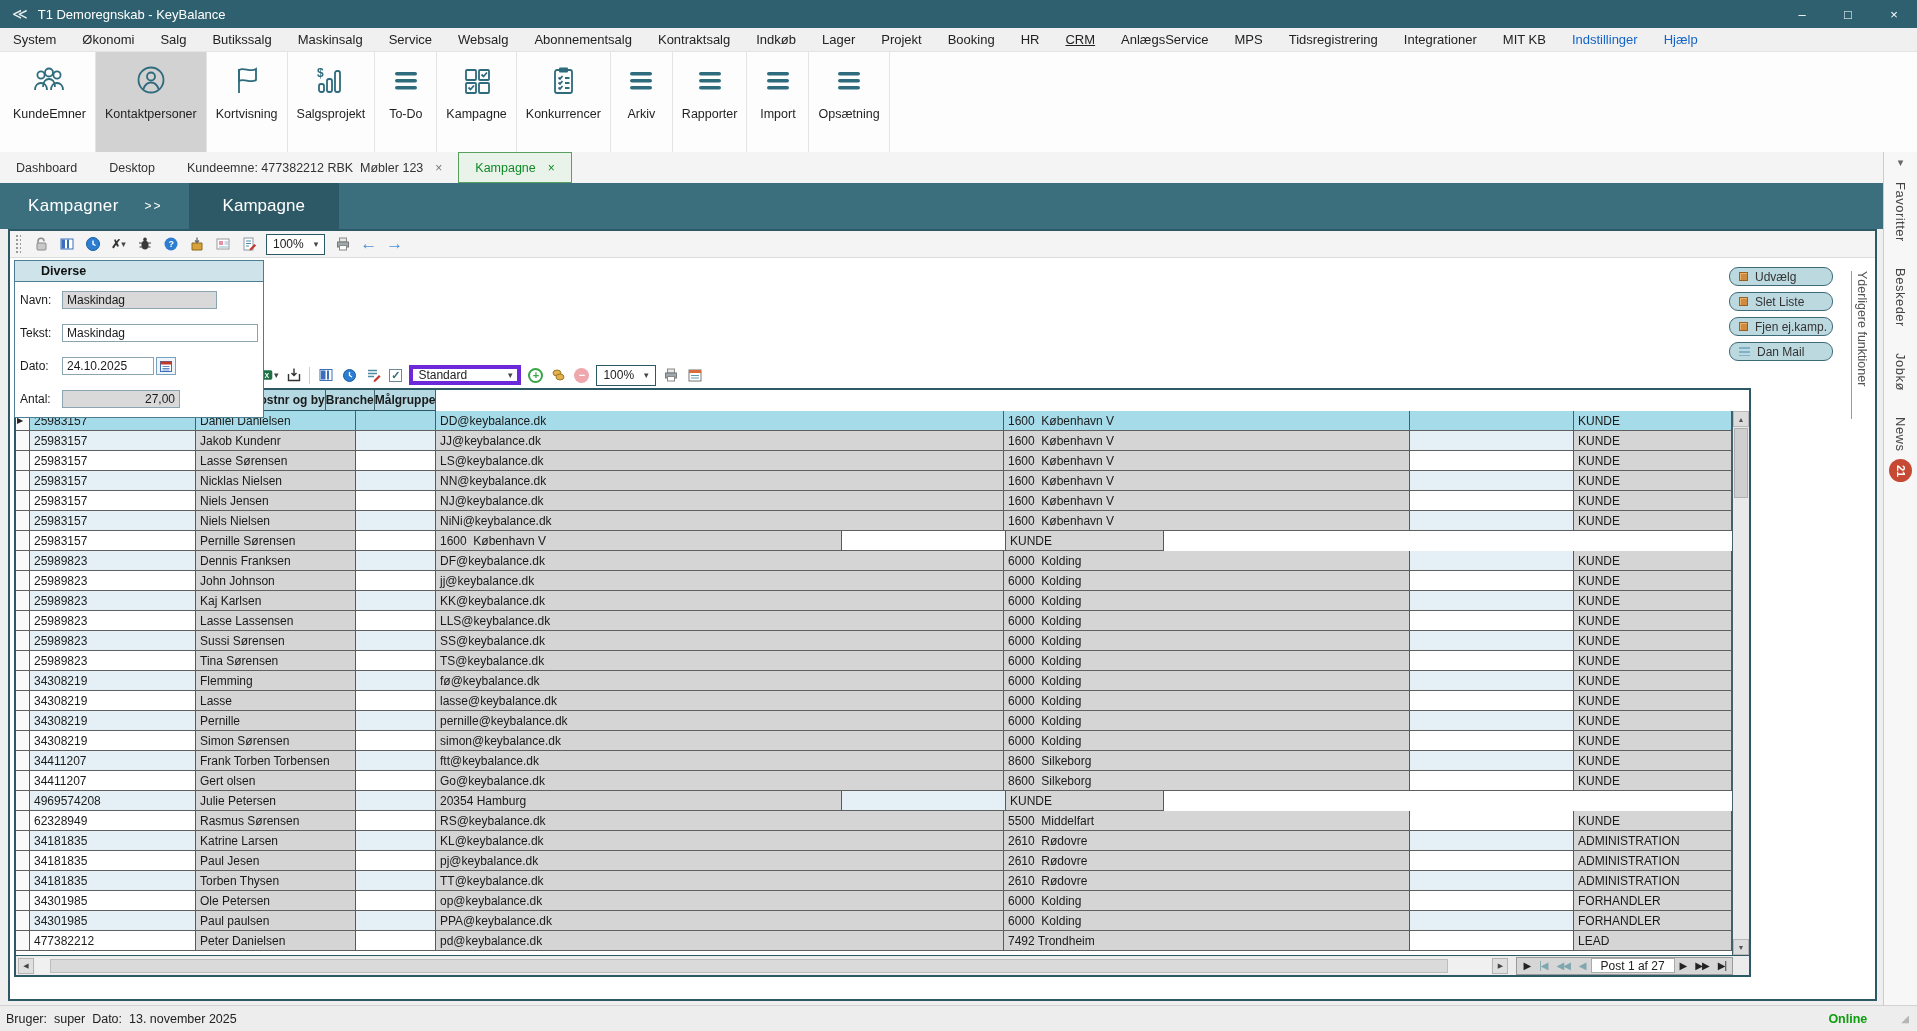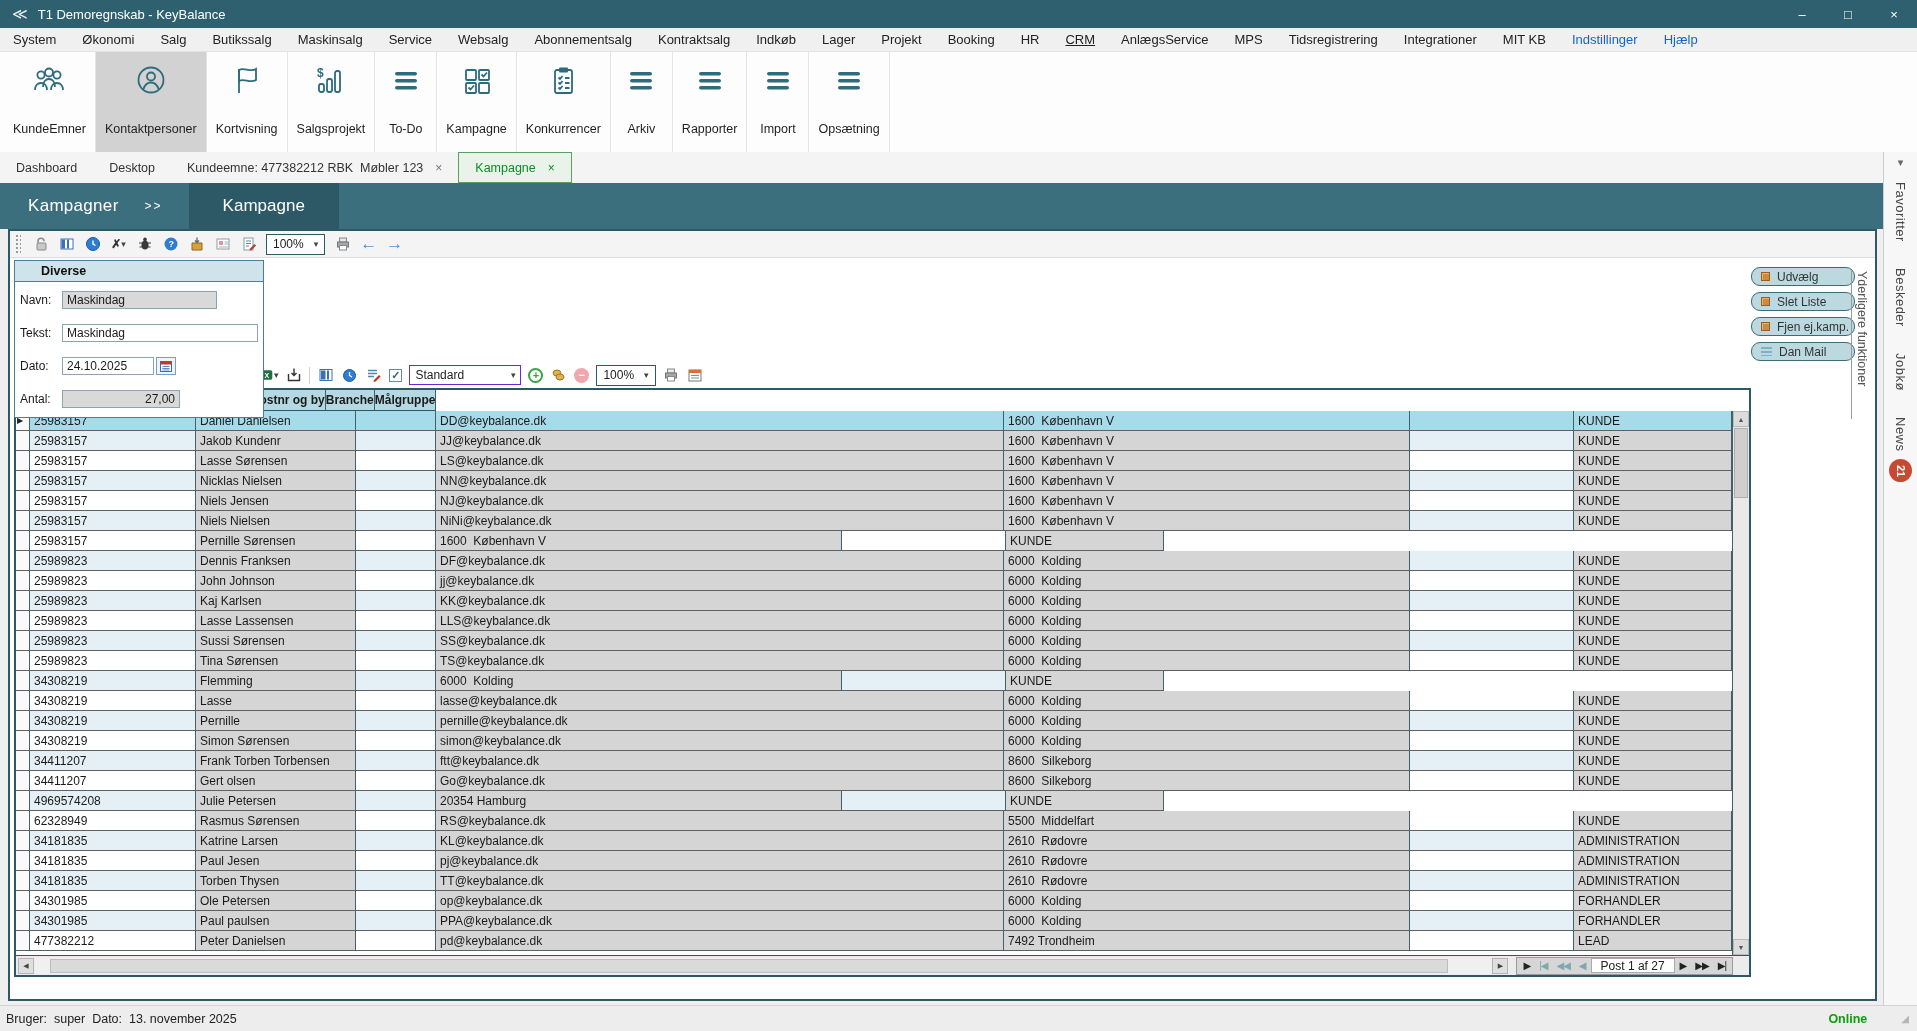--- a/index.html
+++ b/index.html
@@ -16,21 +16,21 @@
   .menubar{height:24px;background:#f0f0f0;display:flex;align-items:stretch;font-size:13px;flex:0 0 auto;border-bottom:1px solid #e3e3e3}
   .menu-item{padding:0 13px;display:flex;align-items:center;color:#222;white-space:nowrap}
   .menu-item.active{text-decoration:underline}
   .menu-item.accent{color:#1464c8}
 
   
   .ribbon{height:100px;background:#fdfdfd;display:flex;flex:0 0 auto;padding-left:4px}
   .rib-item{min-width:62px;padding:7px 9px 0;display:flex;flex-direction:column;align-items:center;border-right:1px solid #e4e4e4}
   .rib-item.selected{background:#d2d2d2}
   .rib-icon{height:44px;display:flex;align-items:center}
-  .rib-label{font-size:12.5px;color:#1f1f1f;margin-top:19px;white-space:nowrap}
+  .rib-label{font-size:12.5px;color:#1f1f1f;margin-top:4px;white-space:nowrap}
   .rib-icon svg{stroke:#2e6b7d;fill:none;stroke-width:1.8}
 
   
   .body-row{flex:1;display:flex;min-height:0}
   .main-col{flex:1;display:flex;flex-direction:column;min-width:0;margin-bottom:4px}
   .strip-col{width:34px;background:#f7f7f7;border-left:1px solid #cccccc;display:flex;flex-direction:column;align-items:center;padding-top:4px;font-size:13px;color:#454545;flex:0 0 auto}
   .strip-chevron{height:18px;color:#666;font-size:11px}
   .strip-tabs{display:flex;flex-direction:column;align-items:center;gap:26px;margin-top:8px}
   .strip-label{writing-mode:vertical-rl;letter-spacing:.5px}
   .news-badge{margin-top:8px;width:23px;height:23px;border-radius:50%;background:#c64a33;color:#fff;display:flex;align-items:center;justify-content:center;font-size:11px;font-weight:bold;writing-mode:vertical-rl}
@@ -63,34 +63,34 @@
   
   .panel-row{height:104px;position:relative;background:#fff;flex:0 0 auto}
   .diverse{position:absolute;left:4px;top:2px;width:250px;border:1px solid #4d7d91;background:#fff}
   .diverse-h{background:#cfe3ea;border-bottom:1px solid #4d7d91;font-weight:bold;font-size:12.5px;padding:3px 0 3px 26px;color:#111}
   .f{display:flex;align-items:center;margin:3px 5px;font-size:12px;height:30px}
   .fl{width:42px;flex:0 0 auto}
   .inp{height:18px;border:1px solid #8aa5b0;background:#fff;font-size:12px;padding:0 4px;display:flex;align-items:center;overflow:hidden}
   .inp.ro{background:#d9d9d9}
   .cal-btn{width:20px;height:18px;margin-left:2px;border:1px solid #7aa0c0;background:#eef4fb;display:flex;align-items:center;justify-content:center}
 
-  .actions{position:absolute;top:36px;right:20px;width:104px;display:flex;flex-direction:column;gap:6px}
+  .actions{position:absolute;top:36px;right:42px;width:104px;display:flex;flex-direction:column;gap:6px}
   .act-btn{height:19px;border:1px solid #3e6b7a;border-radius:9px;background:#bcd9e0;display:flex;align-items:center;gap:7px;padding:0 9px;font-size:12px;color:#333;white-space:nowrap}
   .cube{width:9px;height:9px;background:#d08a3e;border:1px solid #9a5f1e;box-shadow:inset 1px 1px 0 #e8b271;flex:0 0 auto}
   .maillines{width:11px;height:9px;background:repeating-linear-gradient(#7fb2c9 0 2px,transparent 2px 4px);flex:0 0 auto}
   .side-label{position:absolute;top:40px;right:6px;writing-mode:vertical-rl;font-size:12.5px;color:#555;border-left:1px solid #9a9a9a;padding-left:3px;height:148px}
 
   
   .grid-toolbar{height:26px;display:flex;align-items:center;gap:7px;padding-left:6px;background:#fff;flex:0 0 auto}
   .gi{width:17px;height:17px;display:flex;align-items:center;justify-content:center;font-size:12px}
   .round-add{width:15px;height:15px;border-radius:50%;background:#3aa546;color:#fff;font-weight:bold;display:flex;align-items:center;justify-content:center;font-size:12px;line-height:1}
   .ring-add{width:15px;height:15px;border-radius:50%;border:2px solid #3aa546;color:#3aa546;font-weight:bold;display:flex;align-items:center;justify-content:center;font-size:11px}
   .ring-min{width:15px;height:15px;border-radius:50%;background:#eda7ad;color:#fff;font-weight:bold;display:flex;align-items:center;justify-content:center;font-size:11px}
   .cb{width:13px;height:13px;border:1px solid #6a8b96;background:#fff;color:#2e6b7d;font-size:11px;display:flex;align-items:center;justify-content:center;font-weight:bold}
-  .std-select{border:1px solid #6d28d9;background:#fff;height:20px;width:112px;display:flex;align-items:center;padding:0 5px;font-size:12px;justify-content:space-between;color:#222}
+  .std-select{border:4px solid #6d28d9;background:#fff;height:20px;width:112px;display:flex;align-items:center;padding:0 5px;font-size:12px;justify-content:space-between;color:#222}
   .sum{font-weight:bold;font-size:14px;color:#333}
   .dd{font-size:9px;color:#444}
 
   
   .grid-box{width:1737px;margin-left:4px;border:2px solid #2d5966;display:flex;flex-direction:column;flex:1;min-height:0;background:#fff}
   .thead{display:flex;flex:0 0 auto}
   .th{background:#b5d9e3;font-weight:bold;display:flex;align-items:center;justify-content:center;border-right:1px solid #41616d;border-bottom:1px solid #2d5966;height:21px;font-size:12px;white-space:pre;overflow:hidden}
   .th-sel{width:14px;flex:0 0 auto}
   .grid-main{flex:1;display:flex;min-height:0}
   .rows-col{flex:1;display:flex;flex-direction:column;overflow:hidden}
@@ -757,20 +757,21 @@
                   <div class="td c5 g">6000  Kolding</div>
                   <div class="td c6 e"></div>
                   <div class="td c7 g">KUNDE</div>
                 </div>
 
                 <div class="tr">
                   <div class="td sel-cell"><span class="cur">▶</span></div>
                   <div class="td c1 e">34308219</div>
                   <div class="td c2 g">Flemming</div>
                   <div class="td c3 e"></div>
+                  <div class="td c4 g">fø@keybalance.dk</div>
                   <div class="td c5 g">6000  Kolding</div>
                   <div class="td c6 e"></div>
                   <div class="td c7 g">KUNDE</div>
                 </div>
 
                 <div class="tr">
                   <div class="td sel-cell"><span class="cur">▶</span></div>
                   <div class="td c1 e">34308219</div>
                   <div class="td c2 g">Lasse</div>
                   <div class="td c3 e"></div>

